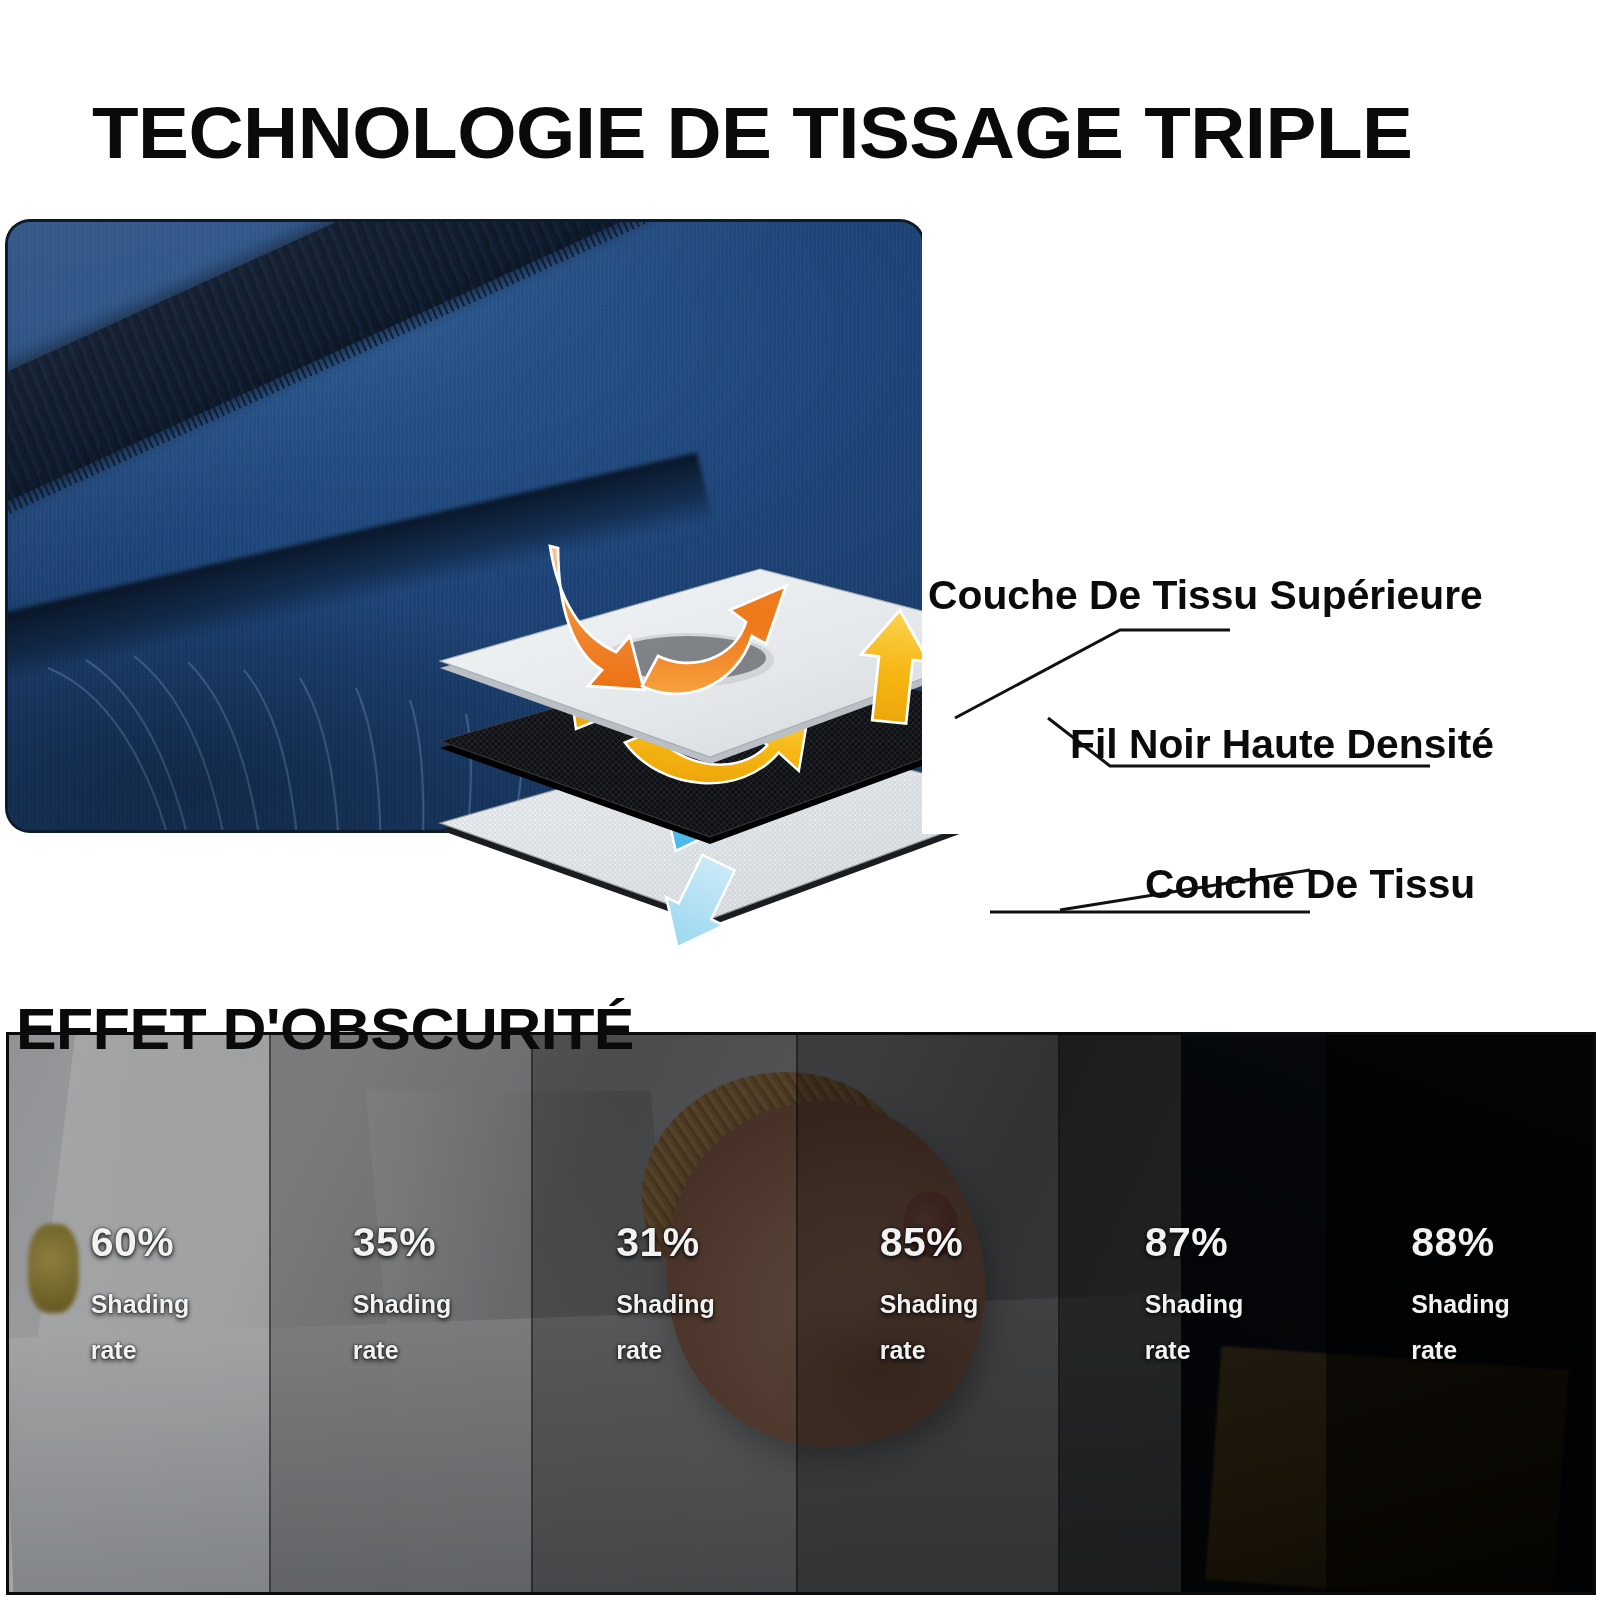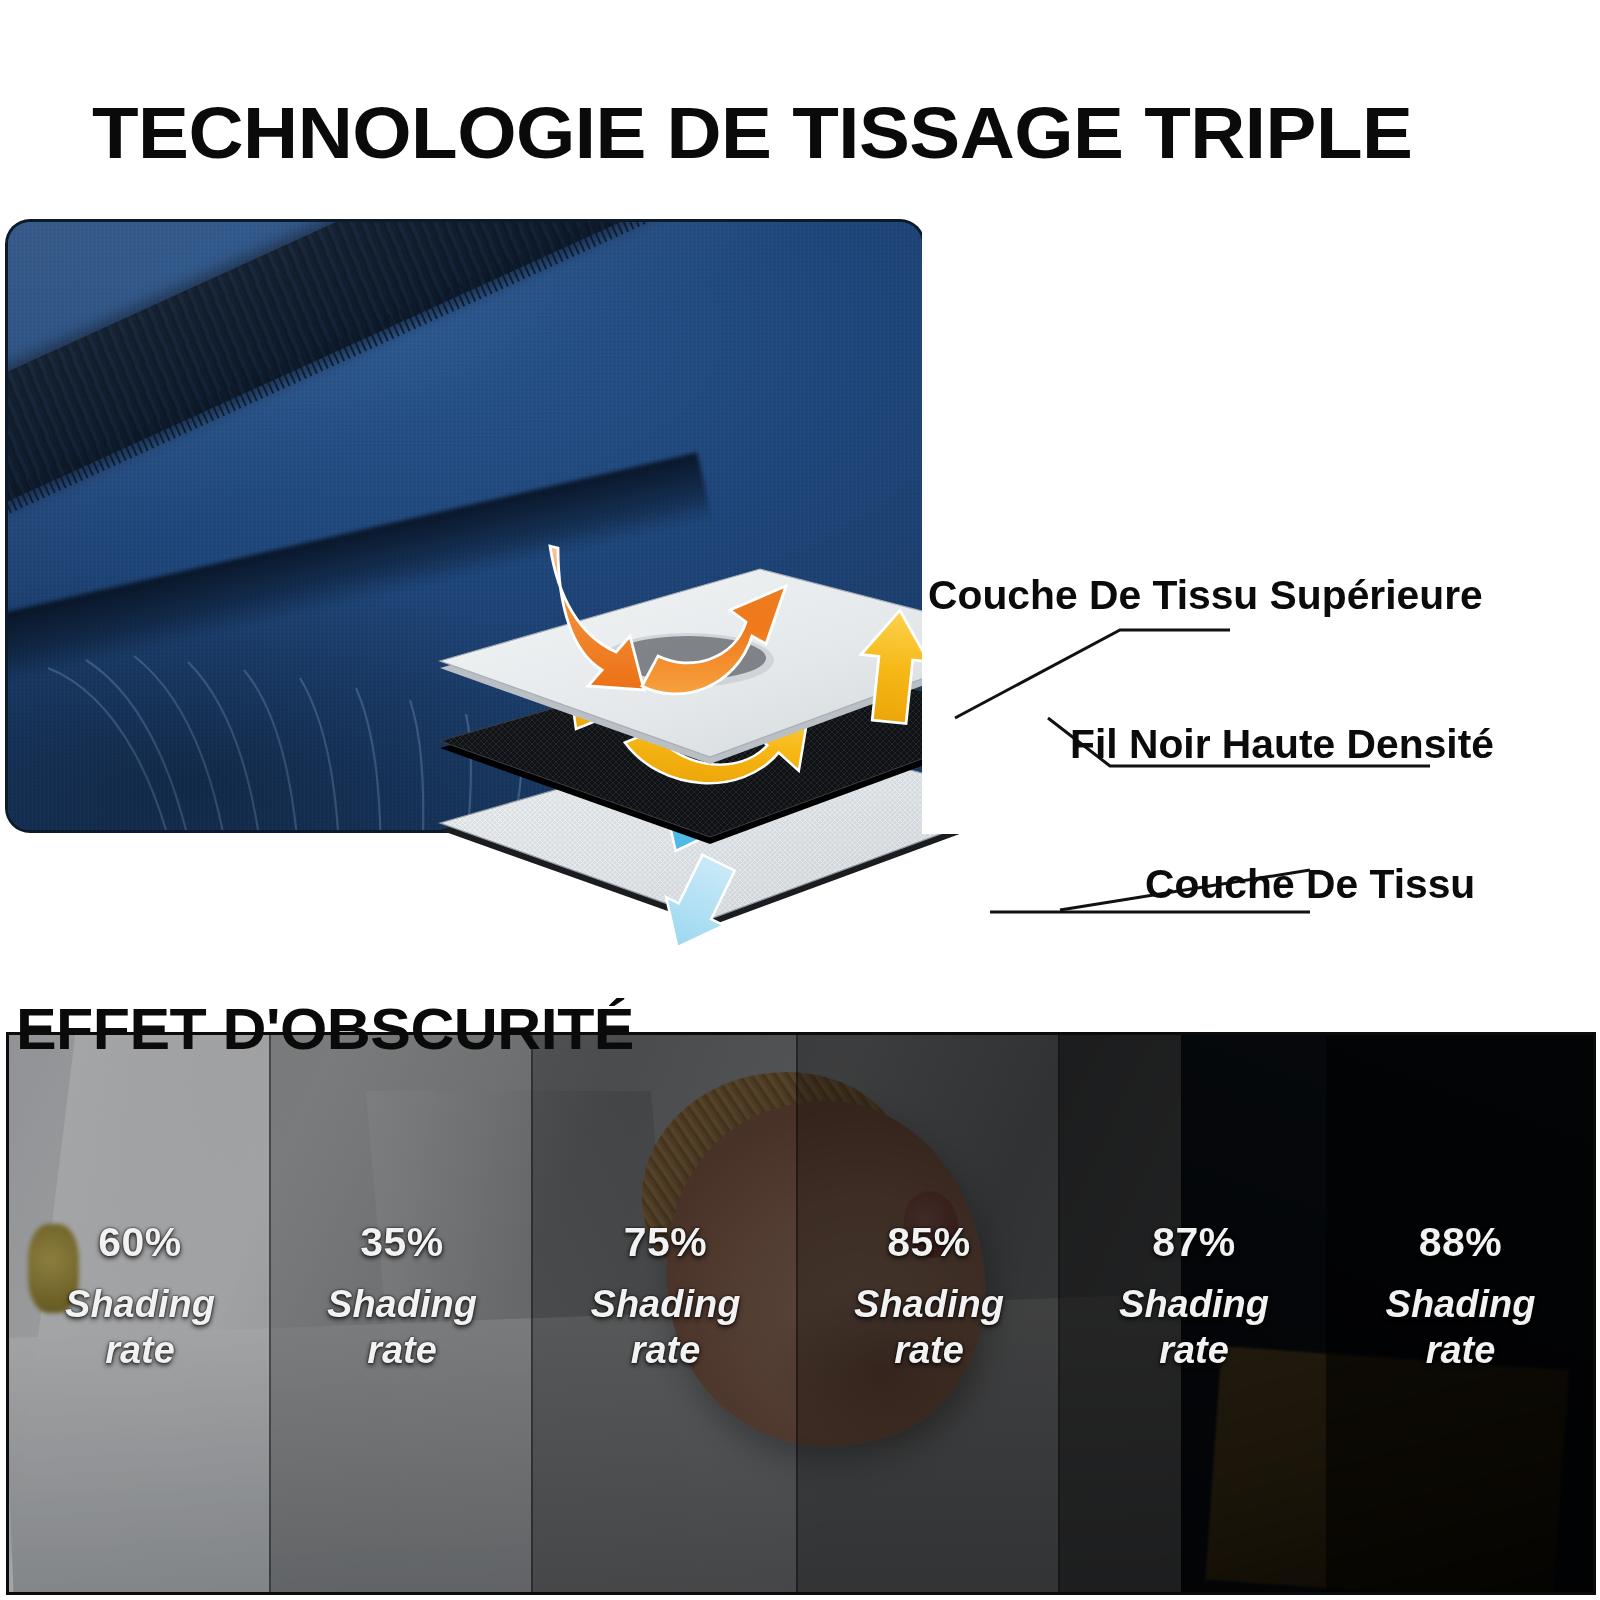--- a/index.html
+++ b/index.html
@@ -287,37 +287,36 @@
   }
   .divider {
     position: absolute;
     top: 0; right: 0;
     width: 2px; height: 100%;
     background: rgba(0,0,0,.55);
   }
   .shade-text {
     position: relative;
     z-index: 5;
-    text-align: center;
+    text-align: left;
     color: #f2f2f2;
     font-weight: 700;
     text-shadow: 0 2px 5px rgba(0,0,0,.85), 0 0 2px rgba(0,0,0,.9);
     margin-top: 182px;
     pointer-events: none;
   }
   .shade-pct {
     font-size: 41px;
     line-height: 50px;
     letter-spacing: .5px;
   }
   .shade-label {
-    font-size: 38px;
+    font-size: 25px;
     line-height: 46px;
     margin-top: 14px;
-    font-style: italic;
   }
 </style>
 </head>
 <body>
 
 <h1 class="heading" id="main-title">TECHNOLOGIE DE TISSAGE TRIPLE</h1>
 
 <div id="fabric-photo">
   <div class="cloth-base"></div>
   <div class="weave"></div>
@@ -509,21 +508,21 @@
       <div class="bedding"></div>
         <div class="pillow-fold-b"></div>
       <div class="duvet"></div>
       <div class="hair"></div>
         <div class="head"></div>
       <div class="cheek-shadow"></div>
     </div>
     <div class="shade-overlay" style="opacity:.62;"></div>
     <div class="divider"></div>
     <div class="shade-text">
-      <div class="shade-pct">75%</div>
+      <div class="shade-pct">31%</div>
       <div class="shade-label">Shading</div>
       <div class="shade-label" style="margin-top:0;">rate</div>
     </div>
   </div>
 
   <div class="shade-panel" style="flex:0 0 262px;">
     <div class="scene" style="left:-789px;">
       <div class="bedding"></div>
       <div class="duvet"></div>
       <div class="hair"></div>

